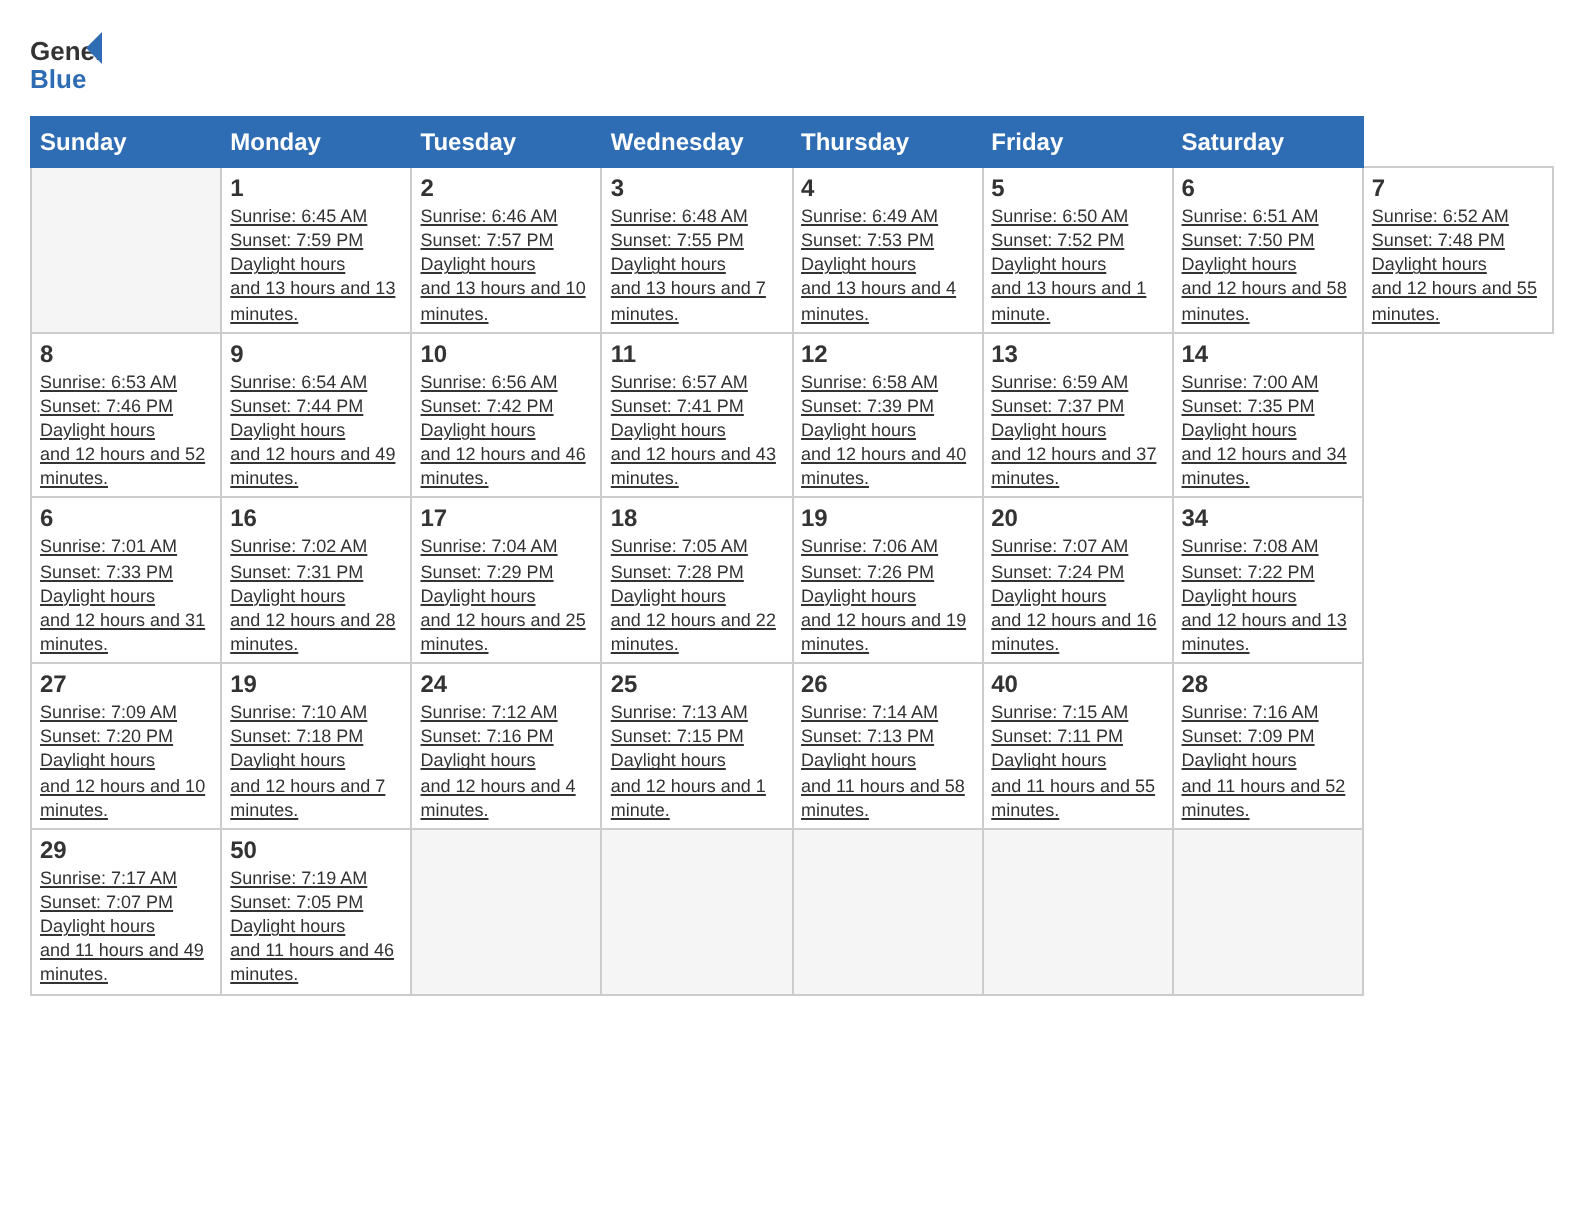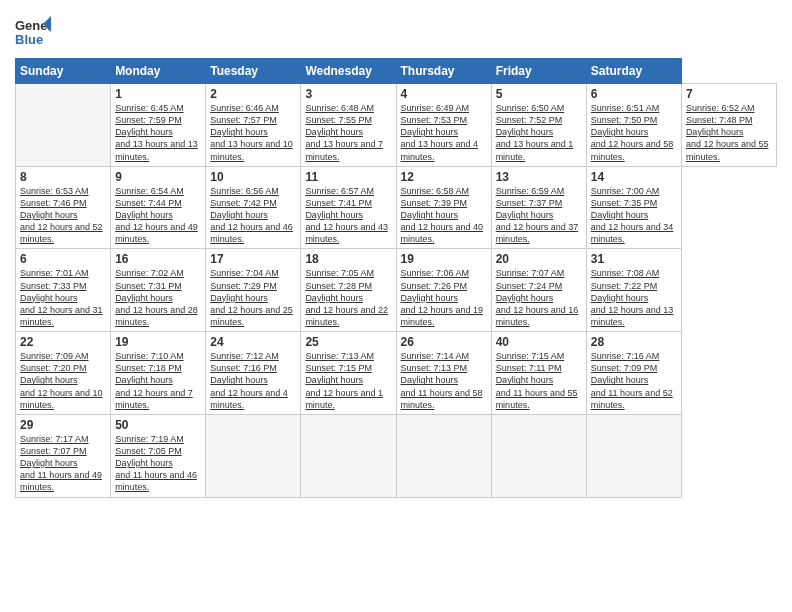--- a/index.html
+++ b/index.html
@@ -150,25 +150,25 @@
           <td><span class="day-num">16</span>
 <span class="day-info">Sunrise: 7:02 AM<br>Sunset: 7:31 PM<br>Daylight hours<br>and 12 hours and 28 minutes.</span></td>
           <td><span class="day-num">17</span>
 <span class="day-info">Sunrise: 7:04 AM<br>Sunset: 7:29 PM<br>Daylight hours<br>and 12 hours and 25 minutes.</span></td>
           <td><span class="day-num">18</span>
 <span class="day-info">Sunrise: 7:05 AM<br>Sunset: 7:28 PM<br>Daylight hours<br>and 12 hours and 22 minutes.</span></td>
           <td><span class="day-num">19</span>
 <span class="day-info">Sunrise: 7:06 AM<br>Sunset: 7:26 PM<br>Daylight hours<br>and 12 hours and 19 minutes.</span></td>
           <td><span class="day-num">20</span>
 <span class="day-info">Sunrise: 7:07 AM<br>Sunset: 7:24 PM<br>Daylight hours<br>and 12 hours and 16 minutes.</span></td>
-          <td><span class="day-num">31</span>
+          <td><span class="day-num">34</span>
 <span class="day-info">Sunrise: 7:08 AM<br>Sunset: 7:22 PM<br>Daylight hours<br>and 12 hours and 13 minutes.</span></td>
         </tr>
         <tr>
-          <td><span class="day-num">22</span>
+          <td><span class="day-num">27</span>
 <span class="day-info">Sunrise: 7:09 AM<br>Sunset: 7:20 PM<br>Daylight hours<br>and 12 hours and 10 minutes.</span></td>
           <td><span class="day-num">19</span>
 <span class="day-info">Sunrise: 7:10 AM<br>Sunset: 7:18 PM<br>Daylight hours<br>and 12 hours and 7 minutes.</span></td>
           <td><span class="day-num">24</span>
 <span class="day-info">Sunrise: 7:12 AM<br>Sunset: 7:16 PM<br>Daylight hours<br>and 12 hours and 4 minutes.</span></td>
           <td><span class="day-num">25</span>
 <span class="day-info">Sunrise: 7:13 AM<br>Sunset: 7:15 PM<br>Daylight hours<br>and 12 hours and 1 minute.</span></td>
           <td><span class="day-num">26</span>
 <span class="day-info">Sunrise: 7:14 AM<br>Sunset: 7:13 PM<br>Daylight hours<br>and 11 hours and 58 minutes.</span></td>
           <td><span class="day-num">40</span>

